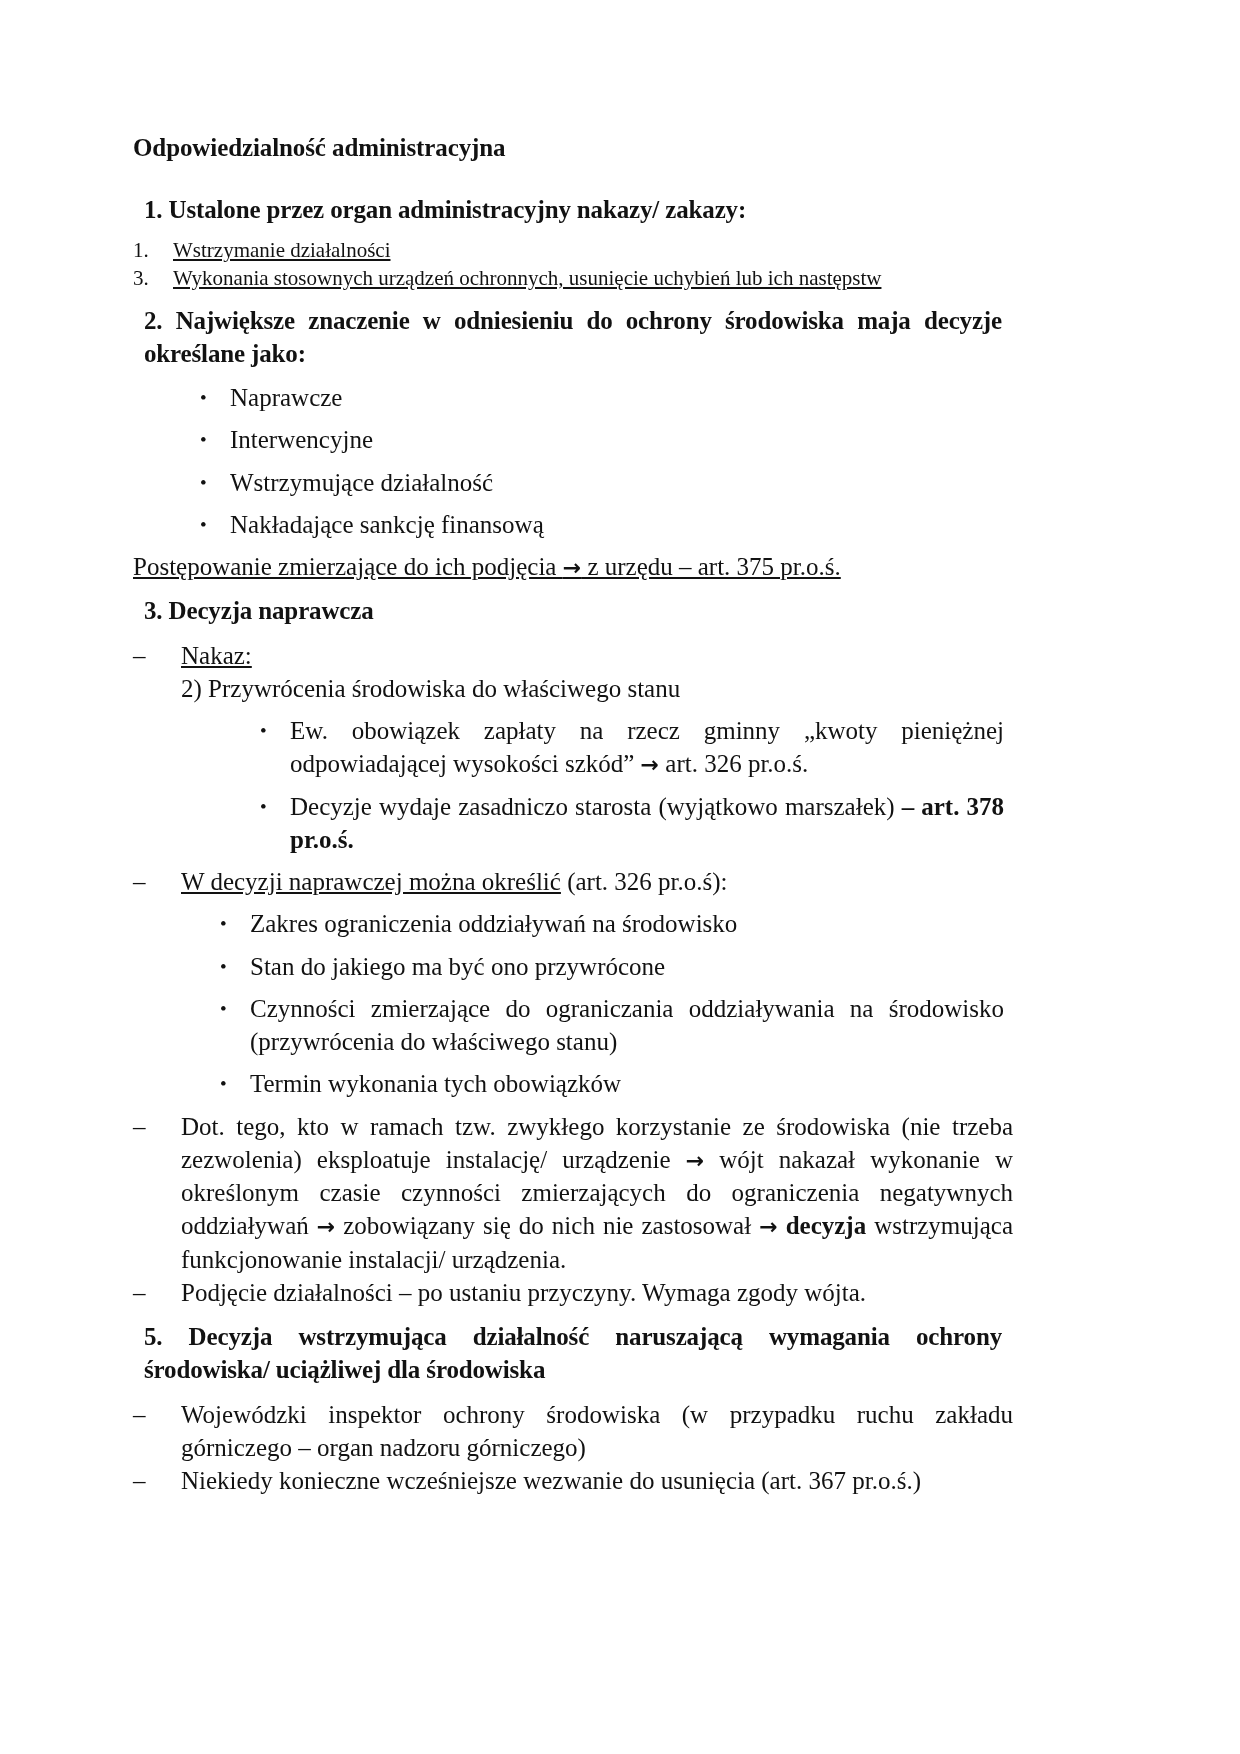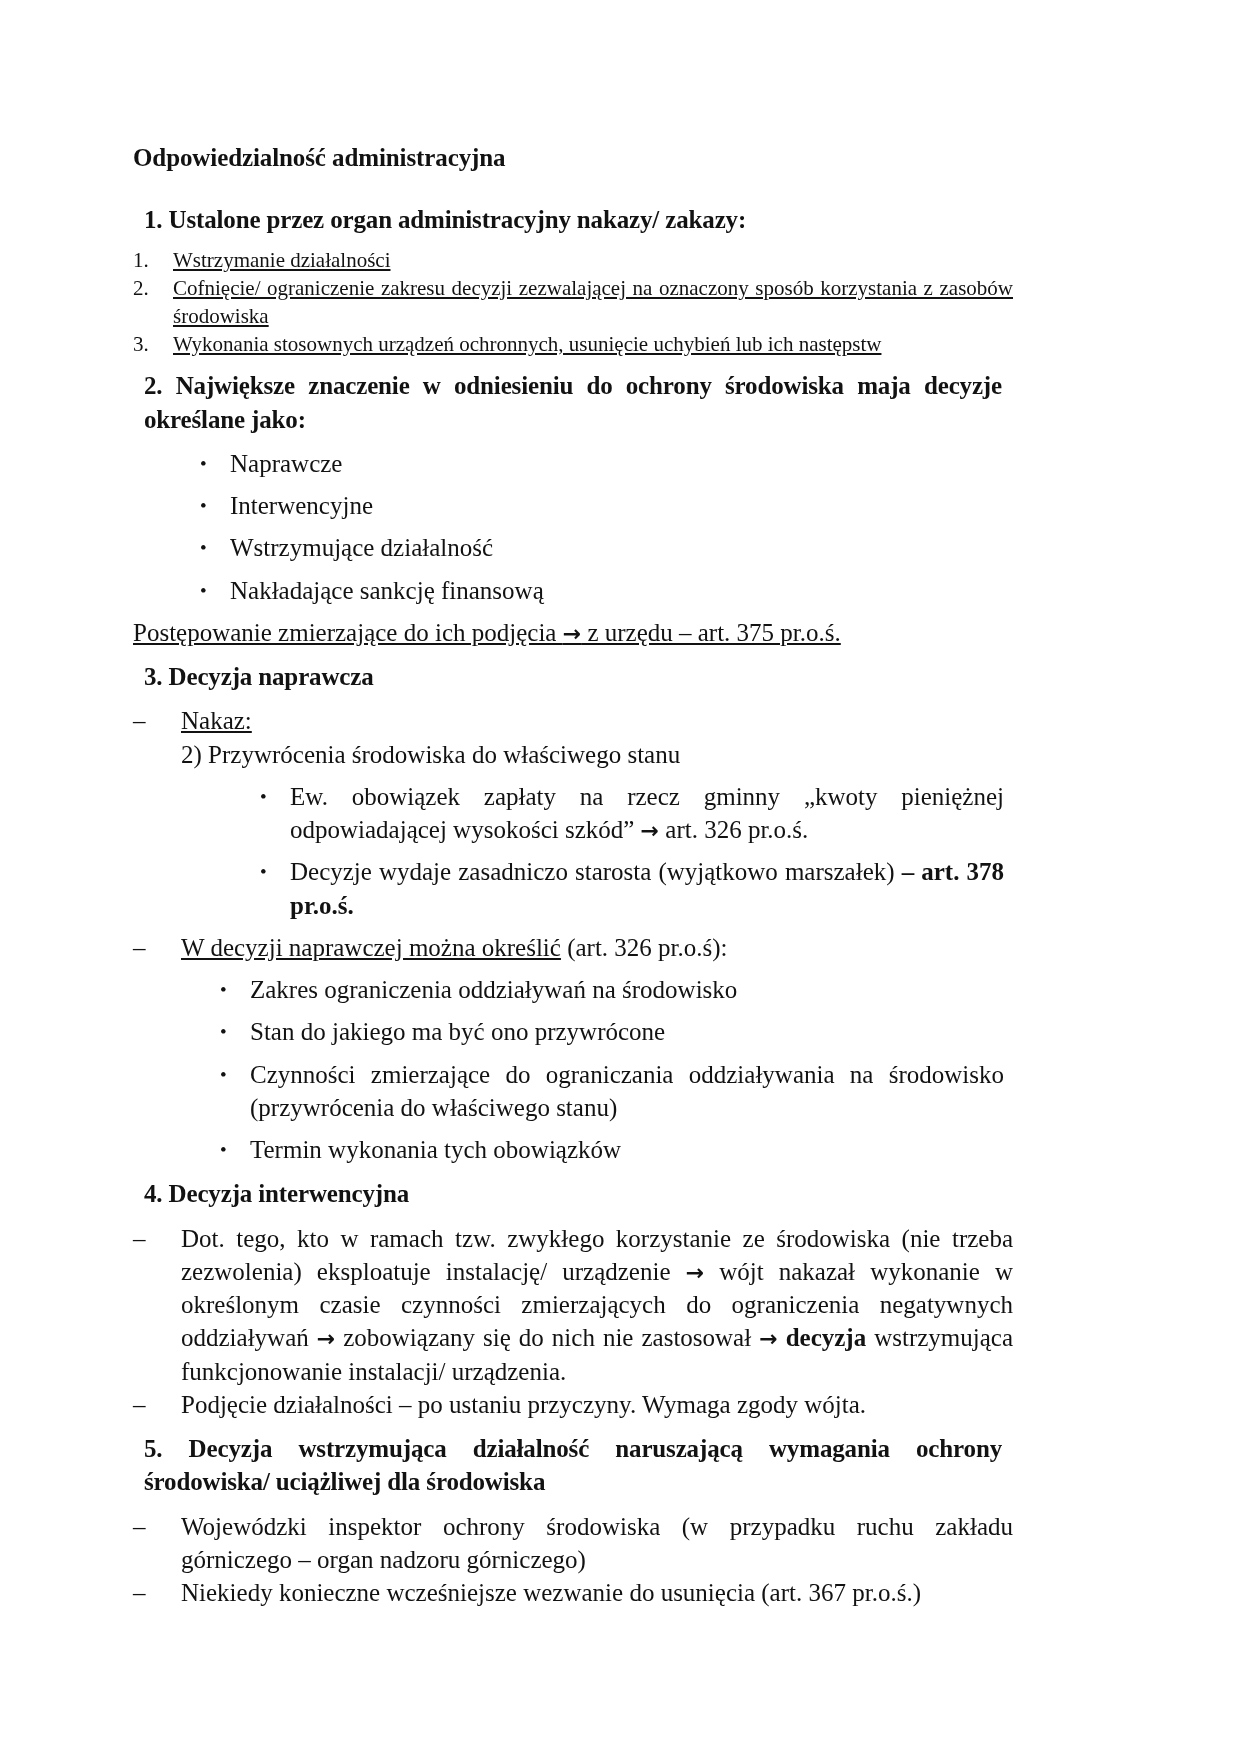--- a/index.html
+++ b/index.html
@@ -14,21 +14,21 @@
     height: 1754px;
     background: #ffffff;
     margin: 0 auto;
     overflow: hidden;
     font-family: "Liberation Serif", "DejaVu Serif", serif;
     color: #121212;
   }
   .content {
     position: absolute;
     left: 133px;
-    top: 142px;
+    top: 132px;
     width: 880px;
   }
 
   
   .doc-title {
     font-weight: bold;
     font-size: 25px;
     line-height: 1.30;
     letter-spacing: -0.1px;
     margin: 0 0 28px 0;
@@ -127,21 +127,20 @@
 
 <div class="page">
   <div class="content">
 
     <p class="doc-title">Odpowiedzialność administracyjna</p>
 
     <p class="heading">1. Ustalone przez organ administracyjny nakazy/ zakazy:</p>
 
     <p class="num-item"><span class="marker">1.</span><span>Wstrzymanie działalności</span></p>
 
-    <p class="num-item"><span class="marker">2.</span><span>Cofnięcie/ ograniczenie zakresu decyzji zezwalającej na oznaczony sposób korzystania z zasobów środowiska</span></p>
 
     <p class="num-item"><span class="marker">3.</span><span>Wykonania stosownych urządzeń ochronnych, usunięcie uchybień lub ich następstw</span></p>
 
     <p class="heading justify">2. Największe znaczenie w odniesieniu do ochrony środowiska maja decyzje określane jako:</p>
 
     <p class="bullet-item"><span class="bullet">•</span><span>Naprawcze</span></p>
     <p class="bullet-item"><span class="bullet">•</span><span>Interwencyjne</span></p>
     <p class="bullet-item"><span class="bullet">•</span><span>Wstrzymujące działalność</span></p>
     <p class="bullet-item"><span class="bullet">•</span><span>Nakładające sankcję finansową</span></p>
 
@@ -158,21 +157,20 @@
 
     <p class="bullet-item deep"><span class="bullet">•</span><span>Decyzje wydaje zasadniczo starosta (wyjątkowo marszałek) </span><span class="b">– art. 378 pr.o.ś.</span></p>
 
     <p class="dash-item"><span class="marker">–</span><span class="u">W decyzji naprawczej można określić</span><span> (art. 326 pr.o.ś):</span></p>
 
     <p class="bullet-item mid"><span class="bullet">•</span><span>Zakres ograniczenia oddziaływań na środowisko</span></p>
     <p class="bullet-item mid"><span class="bullet">•</span><span>Stan do jakiego ma być ono przywrócone</span></p>
     <p class="bullet-item mid"><span class="bullet">•</span><span>Czynności zmierzające do ograniczania oddziaływania na środowisko (przywrócenia do właściwego stanu)</span></p>
     <p class="bullet-item mid"><span class="bullet">•</span><span>Termin wykonania tych obowiązków</span></p>
 
-    <p class="heading">4. Decyzja interwencyjna</p>
 
     <p class="dash-item"><span class="marker">–</span><span>Dot. tego, kto w ramach tzw. zwykłego korzystanie ze środowiska (nie trzeba zezwolenia) eksploatuje instalację/ urządzenie </span><span class="arrow">→</span><span> wójt nakazał wykonanie w określonym czasie czynności zmierzających do ograniczenia negatywnych oddziaływań </span><span class="arrow">→</span><span> zobowiązany się do nich nie zastosował </span><span class="arrow">→</span><span class="b"> decyzja</span><span> wstrzymująca funkcjonowanie instalacji/ urządzenia.</span></p>
 
     <p class="dash-item"><span class="marker">–</span><span>Podjęcie działalności – po ustaniu przyczyny. Wymaga zgody wójta.</span></p>
 
     <p class="heading justify">5. Decyzja wstrzymująca działalność naruszającą wymagania ochrony środowiska/ uciążliwej dla środowiska</p>
 
     <p class="dash-item"><span class="marker">–</span><span>Wojewódzki inspektor ochrony środowiska (w przypadku ruchu zakładu górniczego – organ nadzoru górniczego)</span></p>
 
     <p class="dash-item"><span class="marker">–</span><span>Niekiedy konieczne wcześniejsze wezwanie do usunięcia (art. 367 pr.o.ś.)</span></p>

